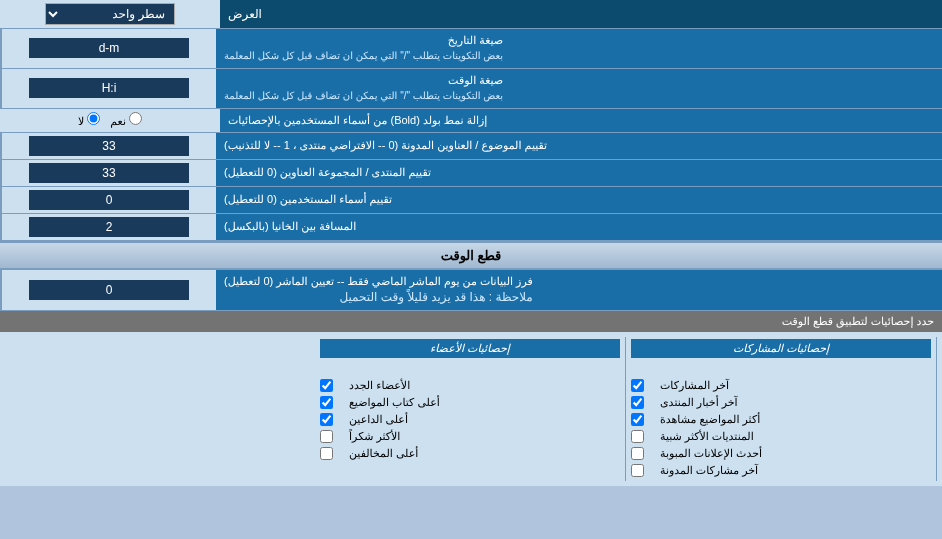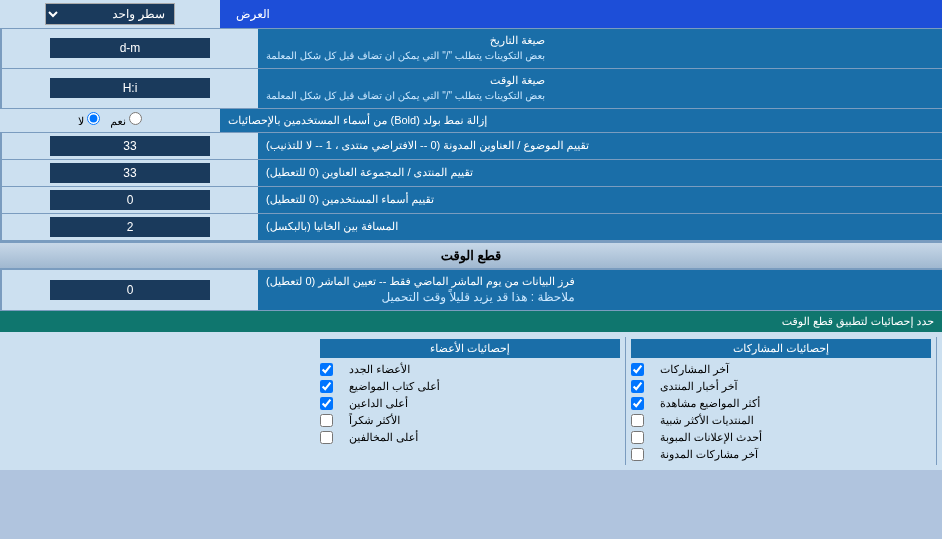--- a/index.html
+++ b/index.html
@@ -34,21 +34,21 @@
       display: flex;
       align-items: center;
       justify-content: flex-end;
       font-size: 11px;
       line-height: 1.4;
     }
 
     .row-input {
       background: #cce0f0;
       min-width: 140px;
-      width: 258px;
+      width: 216px;
       display: flex;
       align-items: center;
       justify-content: center;
       padding: 3px 5px;
       border-left: 2px solid #7a9cbf;
     }
 
     .row-input input[type="text"] {
       background: #1a3a5c;
       color: #fff;
@@ -75,23 +75,23 @@
     
     .top-row {
       display: flex;
       flex-direction: row;
       width: 100%;
       border-bottom: 1px solid #7a9cbf;
       background: #cce0f0;
     }
 
     .top-label {
-      background: #1d4ed8;
-      color: #fff;
-      padding: 4px 16px;
+      background: #0c4a6e;
+      color: #fff;
+      padding: 4px 8px;
       flex: 1;
       text-align: right;
       display: flex;
       align-items: center;
       justify-content: flex-end;
       font-size: 12px;
     }
 
     .top-select-cell {
       min-width: 140px;
@@ -152,41 +152,42 @@
     .checkbox-col:last-child {
       border-right: none;
     }
 
     .checkbox-col-header {
       background: #1a6ea8;
       color: #fff;
       text-align: center;
       padding: 3px 5px;
       font-size: 11px;
-      margin-bottom: 3px;
+      margin-bottom: 19px;
+      font-style: italic;
     }
 
     .checkbox-item {
       display: flex;
       align-items: center;
       justify-content: flex-end;
       gap: 16px;
       padding: 2px 0;
       font-size: 11px;
       color: #000;
       direction: rtl;
     }
 
     .checkbox-item input[type="checkbox"] {
       margin: 0;
     }
 
     
     .limit-row {
-      background: #0f766e;
+      background: #737373;
       color: #fff;
       text-align: right;
       padding: 4px 8px;
       font-size: 11px;
       width: 100%;
     }
   </style>
 </head>
 <body>
 

